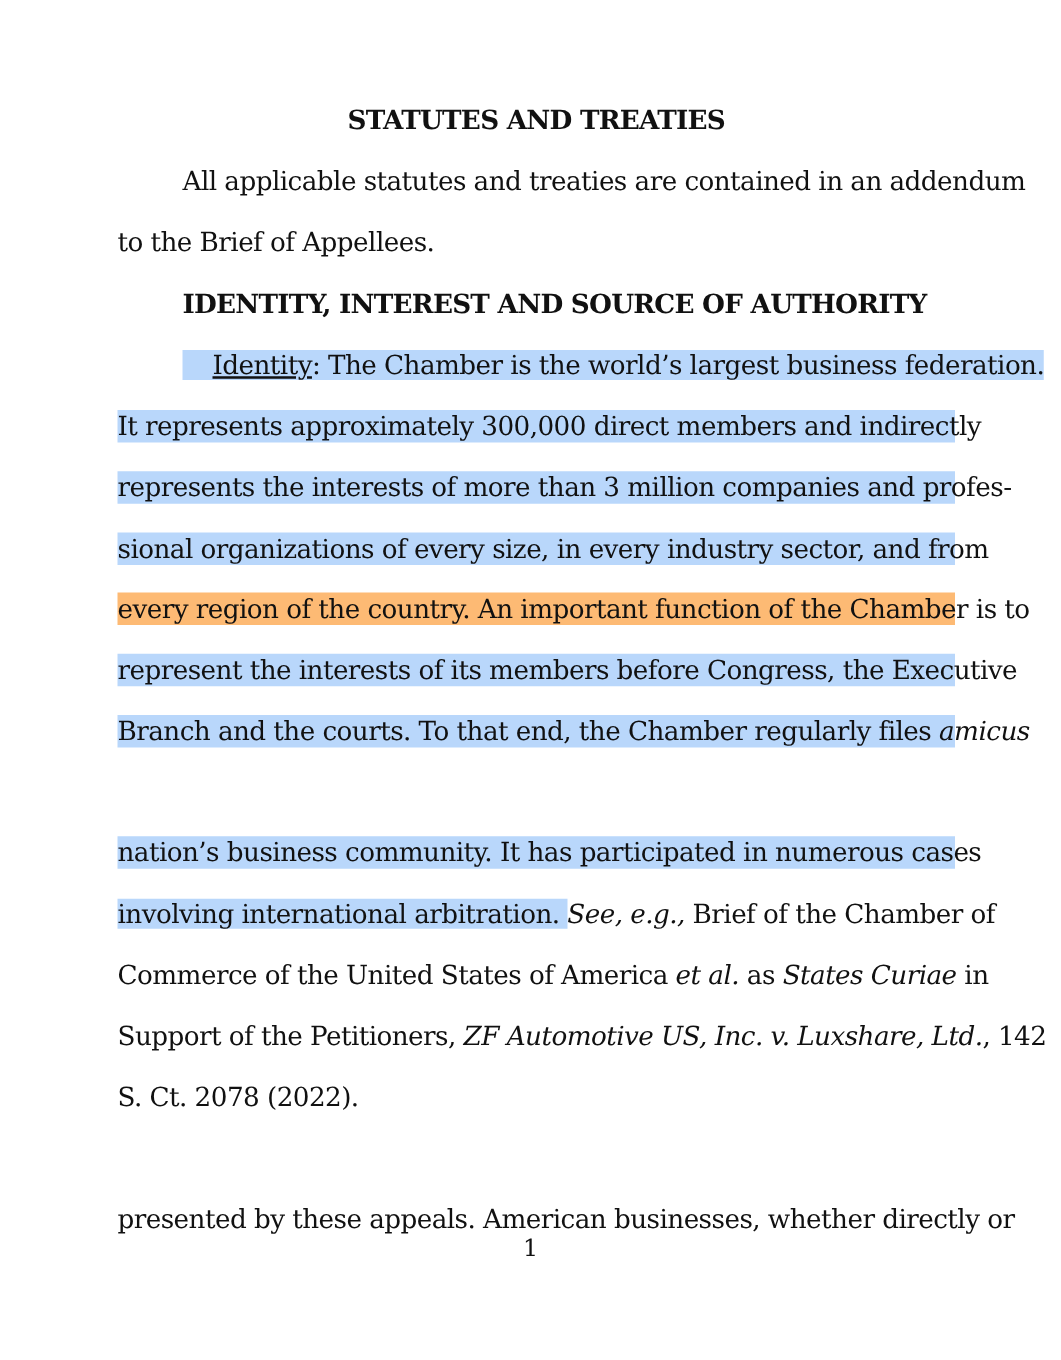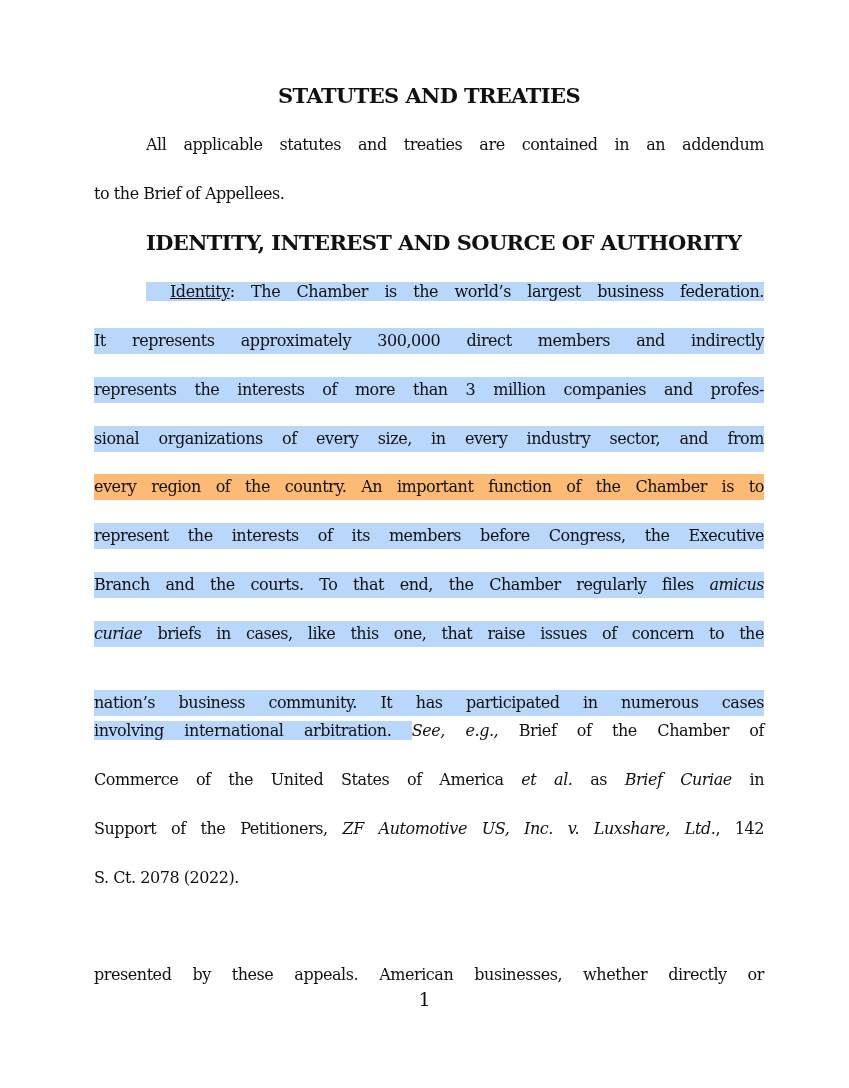--- a/index.html
+++ b/index.html
@@ -1,20 +1,20 @@
 <!DOCTYPE html>
 <html><head>
 <meta charset="utf-8">
 <style>
   html, body { margin: 0; padding: 0; background: #ffffff; }
   body { width: 849px; height: 1088px; position: relative; overflow: hidden;
          font-family: "DejaVu Serif", "Liberation Serif", serif; color: #111; }
   .page { position: absolute; left: 0; top: 0; width: 849px; height: 1088px; background: #fff; }
   .line { position: absolute; left: 94px; width: 670px; height: 26px; line-height: 26px;
-          font-size: 16px; white-space: nowrap; letter-spacing: -0.45px; }
+          font-size: 21px; white-space: nowrap; letter-spacing: -0.45px; }
   .justify { text-align: justify; text-align-last: justify; }
   .center { text-align: center; }
   .bold { font-weight: bold; }
   .indent { left: 146px; width: 618px; }
   .hl { background: #b9d7fb; }
   .u { text-decoration: underline; padding-left: 24px; }
   i { font-style: italic; margin-top: 16px; }
   .heading { font-size: 21px; letter-spacing: -0.6px; }
   .pagenum { position: absolute; left: 0; width: 849px; top: 987px; text-align: center;
              font-size: 19px; line-height: 24px; }
@@ -34,27 +34,26 @@
   <div class="line indent justify" style="top:279px;"><span class="hl" style="background: rgb(185, 215, 251);"><span class="u">Identity</span><span>:  The Chamber is the world’s largest business federation.</span></span></div>
 
   <div class="line justify hl" style="top: 328px; background: rgb(185, 215, 251);">It represents approximately 300,000 direct members and indirectly</div>
   <div class="line justify hl" style="top: 377px; background: rgb(185, 215, 251);">represents the interests of more than 3 million companies and profes-</div>
   <div class="line justify hl" style="top: 426px; background: rgb(185, 215, 251);">sional organizations of every size, in every industry sector, and from</div>
   <div class="line justify hl" style="top: 474px; background: #fdba74;">every region of the country.  An important function of the Chamber is to</div>
   <div class="line justify hl" style="top: 523px; background: rgb(185, 215, 251);">represent the interests of its members before Congress, the Executive</div>
 
   <div class="line justify hl" style="top: 572px; background: rgb(185, 215, 251);"><span>Branch and the courts.  To that end, the Chamber regularly files </span><i>amicus</i></div>
 
-  <div class="line justify hl" style="top: 621px; background: rgb(185, 215, 251);"><i>curiae</i><span> briefs in cases, like this one, that raise issues of concern to the</span></div>
 
-  <div class="line justify hl" style="top: 669px; background: rgb(185, 215, 251); margin-top: 21px;">nation’s business community.  It has participated in numerous cases</div>
+  <div class="line justify hl" style="top: 669px; background: rgb(185, 215, 251);">nation’s business community.  It has participated in numerous cases</div>
 
   <div class="line justify" style="top:718px;"><span class="hl" style="background: rgb(185, 215, 251);">involving international arbitration.  </span><i>See, e.g.,</i><span> Brief of the Chamber of</span></div>
 
-  <div class="line justify" style="top:767px;"><span>Commerce of the United States of America </span><i>et al.</i><span> as </span><i>Brief Curiae</i><span> in</span></div>
+  <div class="line justify" style="top:767px;"><span>Commerce of the United States of America </span><i>et al.</i><span> as </span><i>States Curiae</i><span> in</span></div>
 
   <div class="line justify" style="top:816px;"><span>Support of the Petitioners, </span><i>ZF Automotive US, Inc. v. Luxshare, Ltd.</i><span>, 142</span></div>
 
   <div class="line" style="top:865px;">S. Ct. 2078 (2022).</div>
 
   <div class="line justify" style="top:962px;">presented by these appeals.  American businesses, whether directly or</div>
 
   <div class="pagenum">1</div>
 </div>
 

